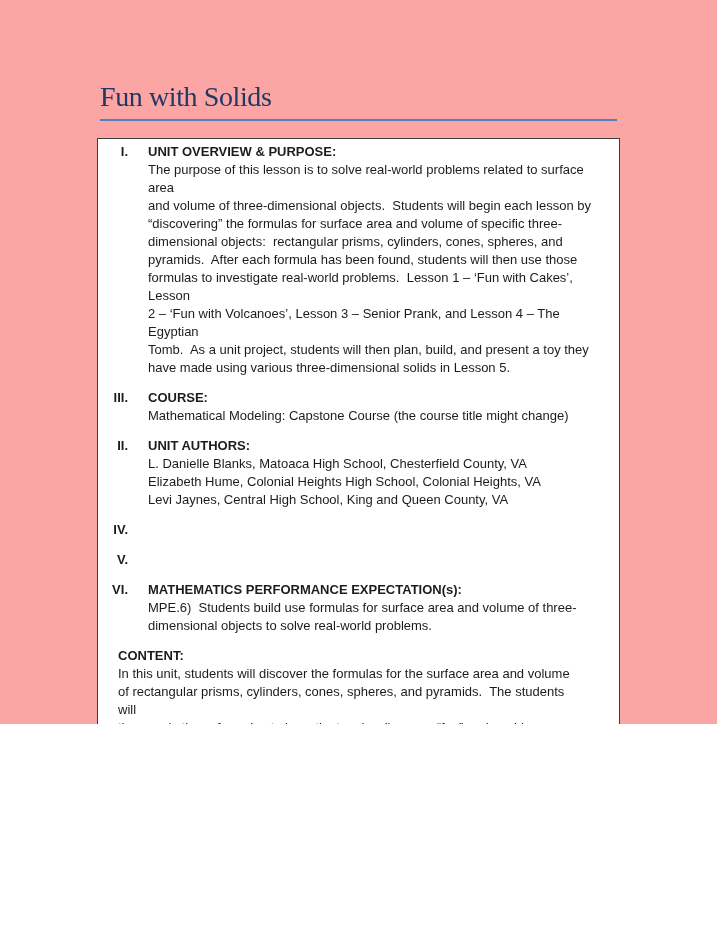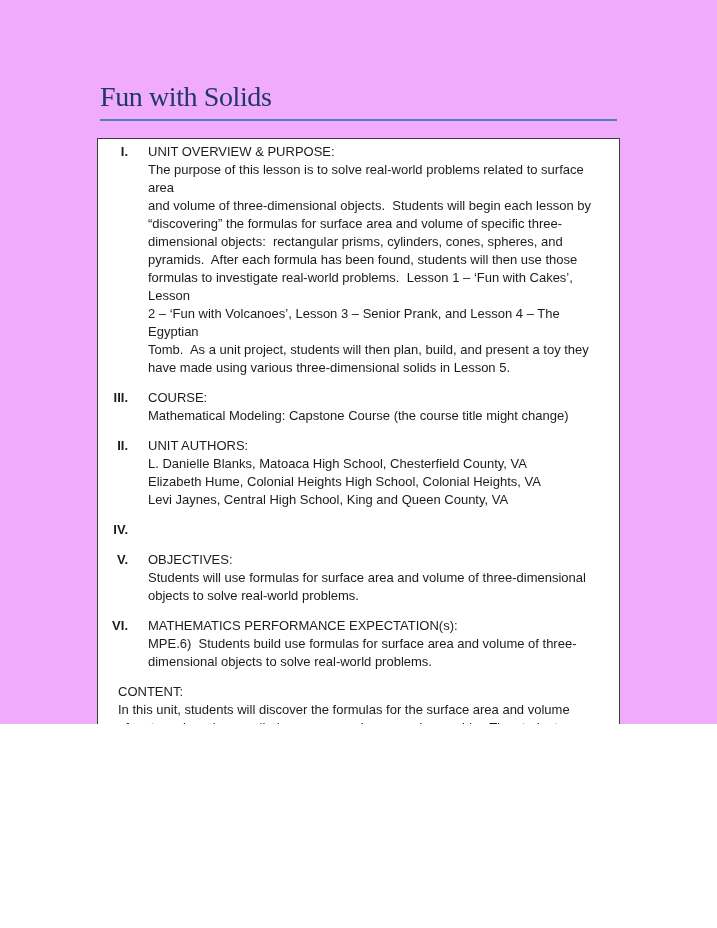--- a/index.html
+++ b/index.html
@@ -4,21 +4,21 @@
 <style>
   * { margin: 0; padding: 0; box-sizing: border-box; }
   html, body {
     background: #ffffff;
     font-family: "Liberation Sans", sans-serif;
   }
   .page {
     position: relative;
     width: 717px;
     height: 724px;
-    background: #f0abfc;
+    background: #fca5a5;
     overflow: hidden;
   }
   .title-block {
     position: absolute;
     left: 100px;
     top: 80px;
     width: 520px;
   }
   .doc-title {
     font-family: "Liberation Serif", "DejaVu Serif", serif;
@@ -56,21 +56,21 @@
     width: 30px;
     flex-shrink: 0;
     text-align: right;
     font-weight: 700;
   }
   .section-content {
     margin-left: 20px;
     width: 458px;
   }
   .section-heading {
-    font-weight: 400;
+    font-weight: 700;
   }
   .section-body {
     white-space: pre-wrap;
     font-weight: 400;
   }
 </style>
 </head>
 <body>
 
 <div class="page">
@@ -115,25 +115,20 @@
 Levi Jaynes, Central High School, King and Queen County, VA</div>
       </div>
     </div>
 
     <div class="section">
       <div class="section-numeral">IV.</div>
     </div>
 
     <div class="section">
       <div class="section-numeral">V.</div>
-      <div class="section-content">
-        <div class="section-heading">OBJECTIVES:</div>
-        <div class="section-body">Students will use formulas for surface area and volume of three-dimensional
-objects to solve real-world problems.</div>
-      </div>
     </div>
 
     <div class="section">
       <div class="section-numeral">VI.</div>
       <div class="section-content">
         <div class="section-heading">MATHEMATICS PERFORMANCE EXPECTATION(s):</div>
         <div class="section-body">MPE.6)  Students build use formulas for surface area and volume of three-
 dimensional objects to solve real-world problems.</div>
       </div>
     </div>

